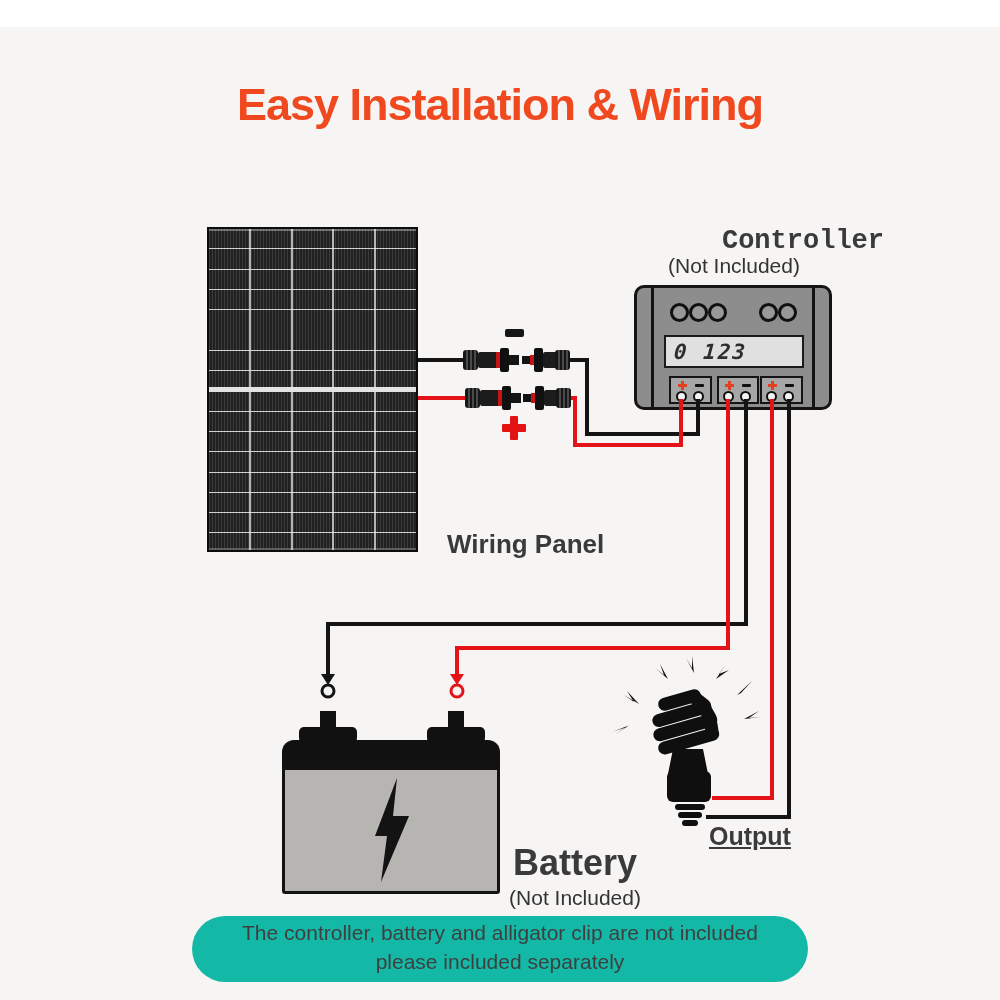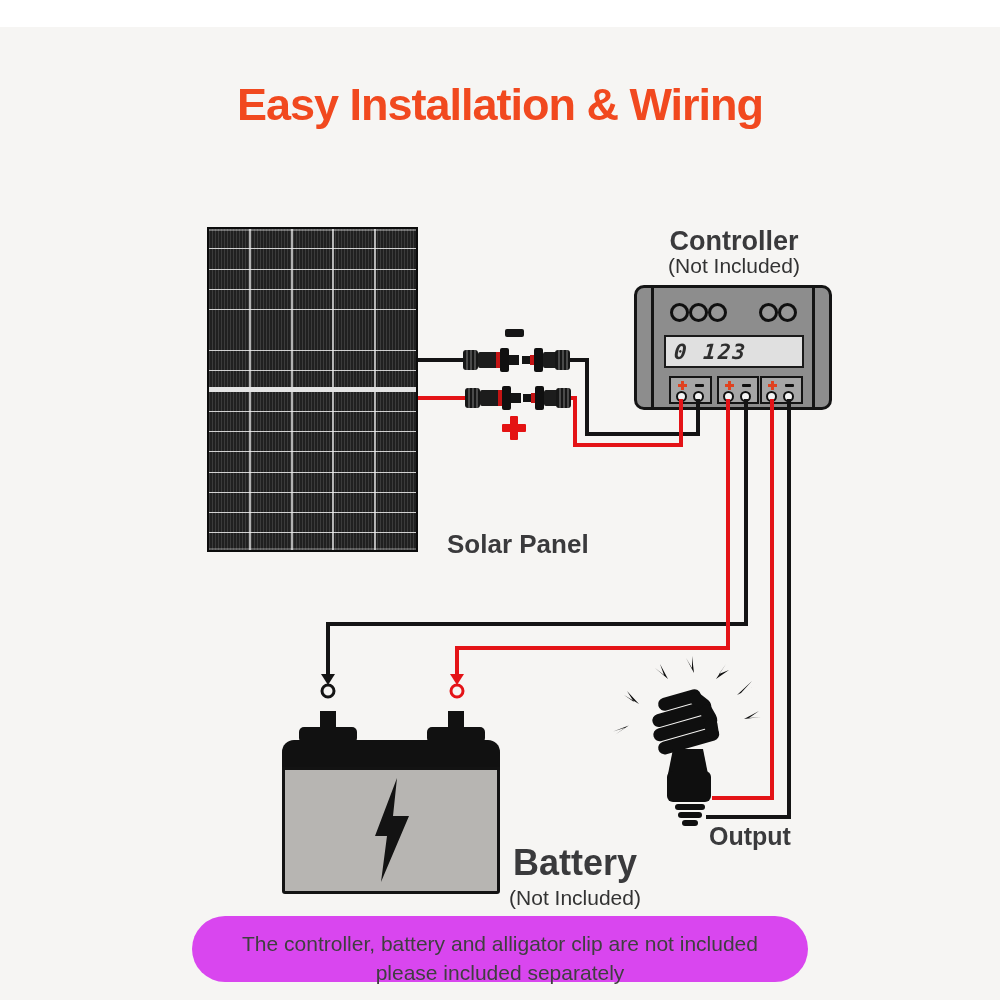--- a/index.html
+++ b/index.html
@@ -34,22 +34,22 @@
   }
   #solar-panel-label{ left:447px; top:502px; font-size:26px; font-weight:bold; color:#3a3a3c; }
 
   
   #minus-icon{ left:505px; top:302px; width:19px; height:8px; background:#151515; border-radius:2px; }
   #plus-icon{ left:502px; top:389px; width:24px; height:24px; }
   #plus-icon::before{ content:""; position:absolute; left:0; top:8px; width:24px; height:8px; background:#e41313; border-radius:1px;}
   #plus-icon::after { content:""; position:absolute; left:8px; top:0; width:8px; height:24px; background:#e41313; border-radius:1px;}
 
   
-  #controller-title{ left:584px; top:199px; width:300px; text-align:center;
-    font-size:27px; font-weight:bold; color:#3a3a3c;}
+  #controller-title{ left:584px; top:199px; width:300px; text-align:right;
+    font-size:27px; font-weight:bold; color:#3a3a3c;font-family:Liberation Mono, monospace;}
   #controller-sub{ left:584px; top:227px; width:300px; text-align:center;
     font-size:21px; color:#333;}
   #controller{
     left:634px; top:258px; width:198px; height:125px;
     background:#8d8d8d; border:3px solid #141414; border-radius:10px; box-sizing:border-box;
   }
   .flange-line{ position:absolute; top:0; bottom:0; width:3px; background:#141414; }
   #flange-left{ left:14px; } #flange-right{ right:14px; }
   .ctl-circle{ position:absolute; width:13px; height:13px; border:3px solid #101010;
     border-radius:50%; background:#989898; top:15px; box-sizing:content-box;}
@@ -80,42 +80,42 @@
   .bat-base{ position:absolute; width:58px; height:16px; background:#111; border-radius:5px; top:700px;}
   #battery-top{ left:282px; top:713px; width:218px; height:28px; background:#111;
     border-radius:12px 12px 0 0;}
   #battery-body{ left:282px; top:740px; width:218px; height:127px; background:#b7b5b2;
     border:3px solid #131313; box-sizing:border-box; border-radius:0 0 3px 3px;}
   #battery-label-wrap{ left:499px; top:815px; width:152px; text-align:center; }
   #battery-label{ font-size:36px; font-weight:bold; color:#3a3a3c; }
   #battery-sub{ font-size:21px; color:#333; margin-top:2px;}
 
   
-  #output-label{ left:709px; top:795px; font-size:25px; font-weight:bold; color:#3a3a3c; }
+  #output-label{ left:709px; top:795px; font-size:25px; font-weight:bold; color:#3a3a3c;text-decoration:underline; }
 
   
   #note-box{
-    left:192px; top:889px; width:616px; height:66px; background:#d946ef;
+    left:192px; top:889px; width:616px; height:66px; background:#14b8a6;
     border-radius:33px; text-align:center; color:#3f3f3f; font-size:21px;
-    line-height:29px; padding-top:13px; box-sizing:border-box;
+    line-height:29px; padding-top:2px; box-sizing:border-box;
   }
 
   
   #overlay{ left:0; top:0; pointer-events:none; }
   .lbl{ white-space:nowrap; }
 </style>
 </head>
 <body>
 
 <div id="stage">
 
   <div class="abs lbl" id="title">Easy Installation &amp; Wiring</div>
 
   <div class="abs" id="solar-panel"></div>
-  <div class="abs lbl" id="solar-panel-label">Solar Panel</div>
+  <div class="abs lbl" id="solar-panel-label">Wiring Panel</div>
 
   <div class="abs" id="minus-icon"></div>
   <div class="abs" id="plus-icon"></div>
 
   <div class="abs lbl" id="controller-title">Controller</div>
   <div class="abs lbl" id="controller-sub">(Not Included)</div>
 
   <div class="abs" id="controller">
     <div class="flange-line" id="flange-left"></div>
     <div class="flange-line" id="flange-right"></div>

